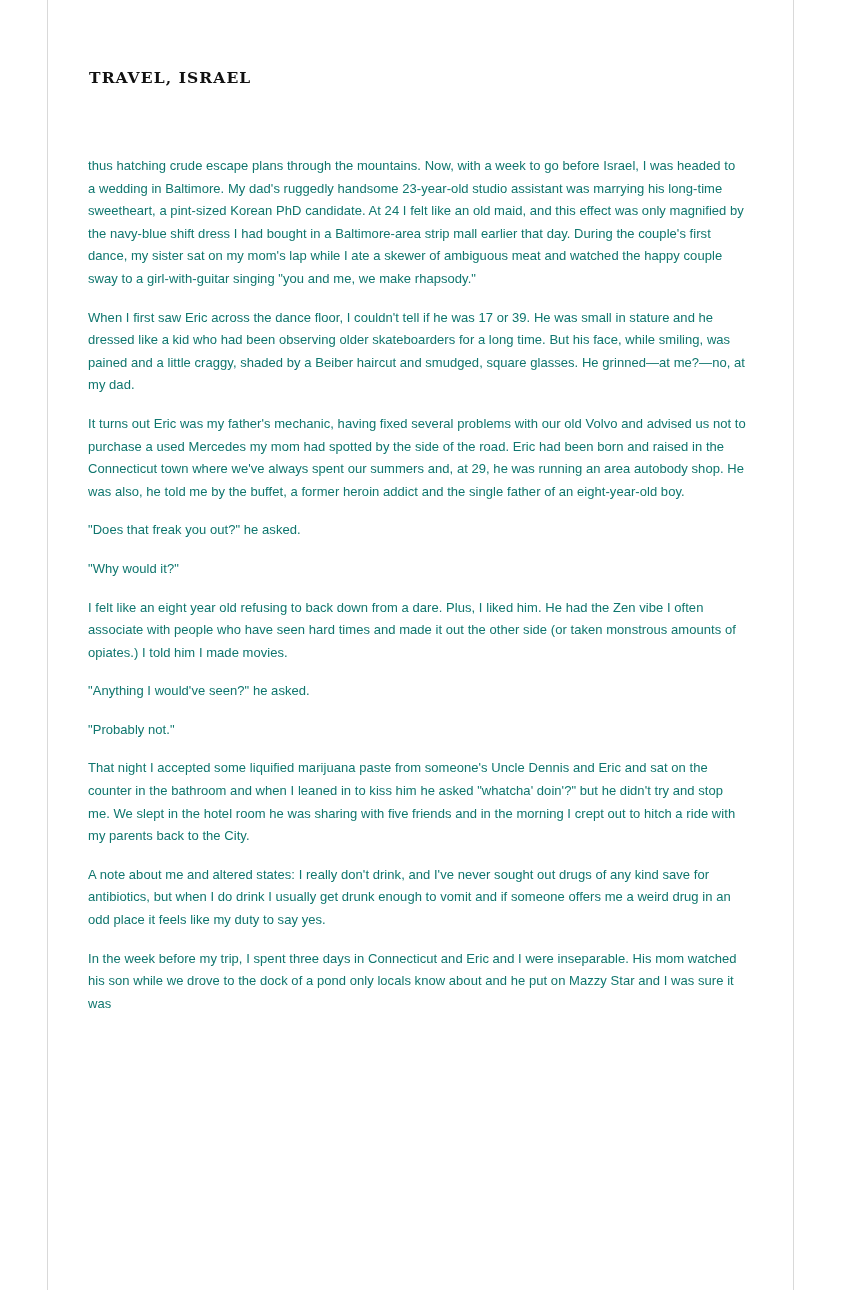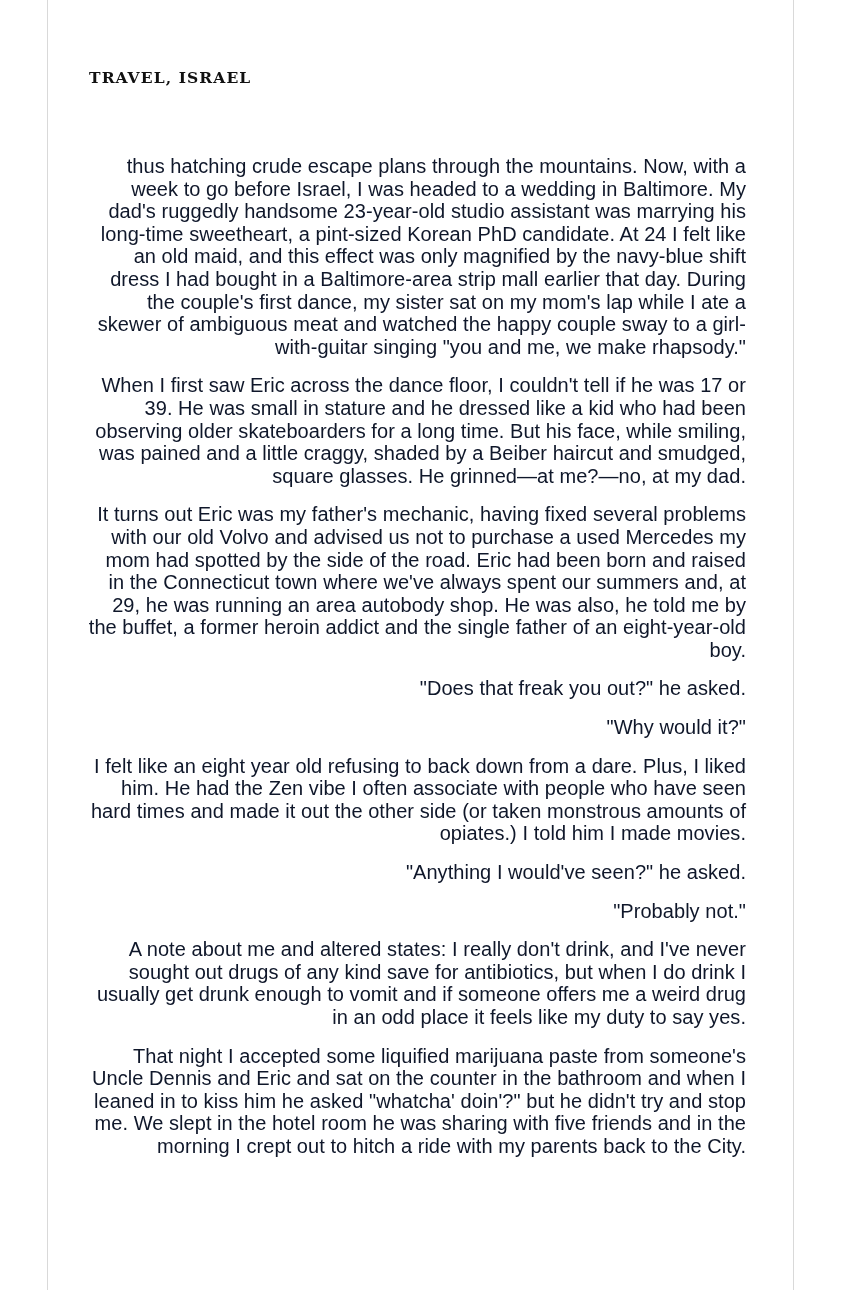--- a/index.html
+++ b/index.html
@@ -50,24 +50,24 @@
     white-space: nowrap;
   }
   .body-col {
     position: absolute;
     left: 88px;
     top: 155px;
     width: 658px;
   }
   .body-col p {
     margin: 0 0 16px 0;
-    font-size: 20px;
+    font-size: 13px;
     line-height: 22.6px;
-    color: #0f172a;
-    text-align: right;
+    color: #0f766e;
+    text-align: left;
     letter-spacing: 0.05px;
   }
   .body-col p:last-child {
     margin-bottom: 0;
   }
   .footer {
     position: absolute;
     left: 89px;
     top: 1222px;
     width: 658px;
@@ -102,18 +102,19 @@
 
   <div class="body-col">
     <p>thus hatching crude escape plans through the mountains. Now, with a week to go before Israel, I was headed to a wedding in Baltimore. My dad's ruggedly handsome 23-year-old studio assistant was marrying his long-time sweetheart, a pint-sized Korean PhD candidate. At 24 I felt like an old maid, and this effect was only magnified by the navy-blue shift dress I had bought in a Baltimore-area strip mall earlier that day. During the couple's first dance, my sister sat on my mom's lap while I ate a skewer of ambiguous meat and watched the happy couple sway to a girl-with-guitar singing "you and me, we make rhapsody."</p>
     <p>When I first saw Eric across the dance floor, I couldn't tell if he was 17 or 39. He was small in stature and he dressed like a kid who had been observing older skateboarders for a long time. But his face, while smiling, was pained and a little craggy, shaded by a Beiber haircut and smudged, square glasses. He grinned—at me?—no, at my dad.</p>
     <p>It turns out Eric was my father's mechanic, having fixed several problems with our old Volvo and advised us not to purchase a used Mercedes my mom had spotted by the side of the road. Eric had been born and raised in the Connecticut town where we've always spent our summers and, at 29, he was running an area autobody shop. He was also, he told me by the buffet, a former heroin addict and the single father of an eight-year-old boy.</p>
     <p>"Does that freak you out?" he asked.</p>
     <p>"Why would it?"</p>
     <p>I felt like an eight year old refusing to back down from a dare. Plus, I liked him. He had the Zen vibe I often associate with people who have seen hard times and made it out the other side (or taken monstrous amounts of opiates.) I told him I made movies.</p>
     <p>"Anything I would've seen?" he asked.</p>
     <p>"Probably not."</p>
+    <p>That night I accepted some liquified marijuana paste from someone's Uncle Dennis and Eric and sat on the counter in the bathroom and when I leaned in to kiss him he asked "whatcha' doin'?" but he didn't try and stop me. We slept in the hotel room he was sharing with five friends and in the morning I crept out to hitch a ride with my parents back to the City.</p>
     <p>A note about me and altered states: I really don't drink, and I've never sought out drugs of any kind save for antibiotics, but when I do drink I usually get drunk enough to vomit and if someone offers me a weird drug in an odd place it feels like my duty to say yes.</p>
-    <p>That night I accepted some liquified marijuana paste from someone's Uncle Dennis and Eric and sat on the counter in the bathroom and when I leaned in to kiss him he asked "whatcha' doin'?" but he didn't try and stop me. We slept in the hotel room he was sharing with five friends and in the morning I crept out to hitch a ride with my parents back to the City.</p>
+    <p>In the week before my trip, I spent three days in Connecticut and Eric and I were inseparable. His mom watched his son while we drove to the dock of a pond only locals know about and he put on Mazzy Star and I was sure it was</p>
   </div>
 
 
 </div>
 
 </body></html>

